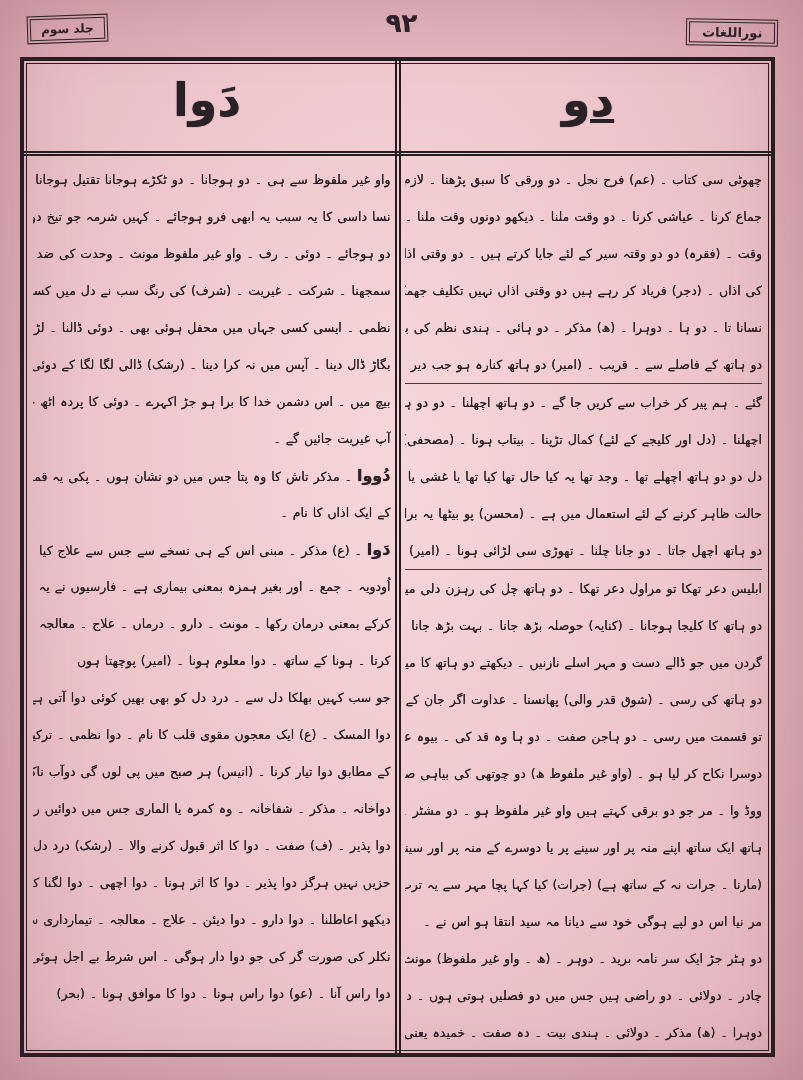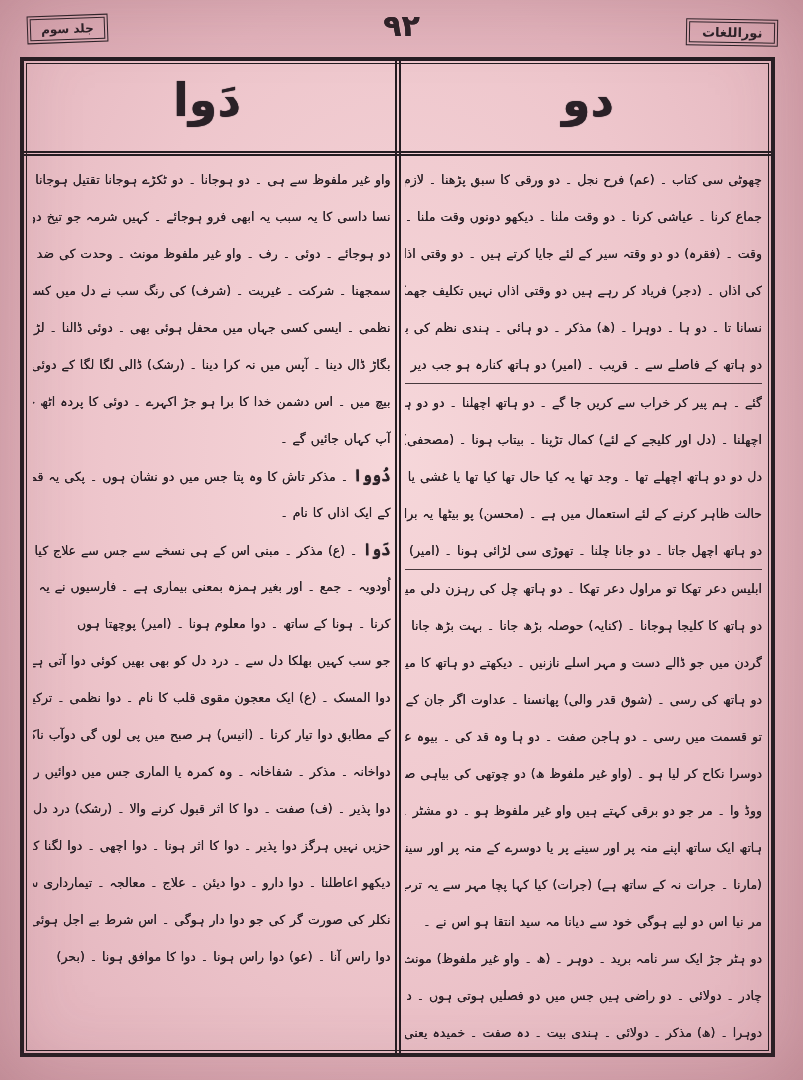--- a/index.html
+++ b/index.html
@@ -12,21 +12,21 @@
   
   .top-strip{position:absolute;top:0;left:0;right:0;height:56px;}
   .vol-box{
     position:absolute;left:30px;top:18px;
     border:1px solid #2a2127;outline:1px solid #2a2127;outline-offset:2px;
     padding:3px 10px;font-size:12px;font-weight:bold;
     transform:rotate(-2deg);background:transparent;
   }
   .pageno{
     position:absolute;left:0;right:0;top:8px;text-align:center;
-    font-size:30px;font-weight:bold;letter-spacing:2px;
+    font-size:26px;font-weight:bold;letter-spacing:2px;
     text-shadow:0 0 .5px #2a2127;
   }
   .title-box{
     position:absolute;right:28px;top:22px;
     border:1px solid #2a2127;outline:1px solid #2a2127;outline-offset:2px;
     padding:2px 12px;font-size:13px;font-weight:bold;
     transform:rotate(1deg);
   }
   
   .frame{
@@ -40,21 +40,21 @@
   }
   
   .head-band{
     position:absolute;top:0;left:0;right:0;height:90px;
   }
   .headword{
     position:absolute;top:12px;width:49%;text-align:center;
     font-size:46px;font-weight:bold;
     text-shadow:0 0 1px #2a2127;
   }
-  .headword.right{right:0;}
+  .headword.right{right:0;text-decoration:underline;}
   .headword.left{left:0;}
   .head-rule{
     position:absolute;top:90px;left:0;right:0;height:5px;
     border-top:2px solid #241d22;border-bottom:2px solid #241d22;
     box-sizing:border-box;
   }
   
   .divider{
     position:absolute;top:0;bottom:0;left:50%;width:6px;margin-left:-3px;
     border-left:2px solid #241d22;border-right:2px solid #241d22;
@@ -67,21 +67,21 @@
   }
   .col.right{right:9px;}
   .col.left{left:9px;}
   .tline{
     height:37px;line-height:37px;
     font-size:12.5px;letter-spacing:0px;word-spacing:1px;
     white-space:nowrap;overflow:hidden;text-align:right;
     text-shadow:0 0 .4px #35282e;
   }
   .tline.rule-above{border-top:1.5px solid rgba(40,29,34,.85);}
-  .tline .lead{font-weight:bold;font-size:16px;text-shadow:0 0 .8px #2a2127;font-family:Liberation Serif, serif;}
+  .tline .lead{font-weight:bold;font-size:16px;text-shadow:0 0 .8px #2a2127;}
   
   .vignette{
     position:absolute;inset:0;pointer-events:none;
     box-shadow:inset 0 0 80px rgba(120,60,70,.25);
   }
 </style>
 </head>
 <body>
 
 <div class="top-strip">
@@ -131,25 +131,26 @@
       <div class="tline">دوہرا ۔ (ھ) مذکر ۔ دولائی ۔ ہندی بیت ۔ دہ صفت ۔ خمیدہ یعنی نمبر میں</div>
     </div>
   <div class="col left">
       <div class="tline">واو غیر ملفوظ سے ہی ۔ دو ہوجانا ۔ دو ٹکڑے ہوجانا تقتیل ہوجانا ۔ (انج)</div>
       <div class="tline">نسا داسی کا یہ سبب یہ ابھی فرو ہوجائے ۔ کہیں شرمہ جو تیخ دو دوم سے</div>
       <div class="tline">دو ہوجائے ۔ دوئی ۔ رف ۔ واو غیر ملفوظ مونث ۔ وحدت کی ضد ۔ دو</div>
       <div class="tline">سمجھنا ۔ شرکت ۔ غیریت ۔ (شرف) کی رنگ سب نے دل میں کسی کے دوئی</div>
       <div class="tline">نظمی ۔ ایسی کسی جہاں میں محفل ہوئی بھی ۔ دوئی ڈالنا ۔ لڑائی کرا دینا ۔</div>
       <div class="tline">بگاڑ ڈال دینا ۔ آپس میں نہ کرا دینا ۔ (رشک) ڈالی لگا لگا کے دوئی حسن نے</div>
       <div class="tline">بیچ میں ۔ اس دشمن خدا کا برا ہو جڑ اکہرے ۔ دوئی کا پردہ اٹھ جانا ۔</div>
-      <div class="tline">آپ کہاں جائیں گے ۔</div>
+      <div class="tline">آپ غیریت جائیں گے ۔</div>
       <div class="tline"><span class="lead">دُووا</span> ۔ مذکر تاش کا وہ پتا جس میں دو نشان ہوں ۔ پکی یہ قمار بازی</div>
       <div class="tline">کے ایک اذاں کا نام ۔</div>
       <div class="tline"><span class="lead">دَوا</span> ۔ (ع) مذکر ۔ مبنی اس کے ہی نسخے سے جس سے علاج کیا جائے</div>
       <div class="tline">اُودویہ ۔ جمع ۔ اور بغیر ہمزہ بمعنی بیماری ہے ۔ فارسیوں نے یہ ہمزہ حذف</div>
+      <div class="tline">کرکے بمعنی درمان رکھا ۔ مونث ۔ دارو ۔ درماں ۔ علاج ۔ معالجہ</div>
       <div class="tline">کرنا ۔ ہونا کے ساتھ ۔ دوا معلوم ہونا ۔ (امیر) پوچھتا ہوں</div>
       <div class="tline">جو سب کہیں بھلکا دل سے ۔ درد دل کو بھی بھیں کوئی دوا آتی ہے ۔</div>
       <div class="tline">دوا المسک ۔ (ع) ایک معجون مقوی قلب کا نام ۔ دوا نظمی ۔ ترکیب</div>
       <div class="tline">کے مطابق دوا تیار کرنا ۔ (انیس) ہر صبح میں پی لوں گی دوآب ناکر</div>
       <div class="tline">دواخانہ ۔ مذکر ۔ شفاخانہ ۔ وہ کمرہ یا الماری جس میں دوائیں رہتی ہیں</div>
       <div class="tline">دوا پذیر ۔ (ف) صفت ۔ دوا کا اثر قبول کرنے والا ۔ (رشک) درد دل</div>
       <div class="tline">حزیں نہیں ہرگز دوا پذیر ۔ دوا کا اثر ہونا ۔ دوا اچھی ۔ دوا لگنا کے لئے</div>
       <div class="tline">دیکھو اعاطلنا ۔ دوا دارو ۔ دوا دیئن ۔ علاج ۔ معالجہ ۔ تیمارداری سے</div>
       <div class="tline">نکلر کی صورت گر کی جو دوا دار ہوگی ۔ اس شرط بے اجل ہوئی تاثیر</div>
       <div class="tline">دوا راس آنا ۔ (عو) دوا راس ہونا ۔ دوا کا موافق ہونا ۔ (بحر)</div>

